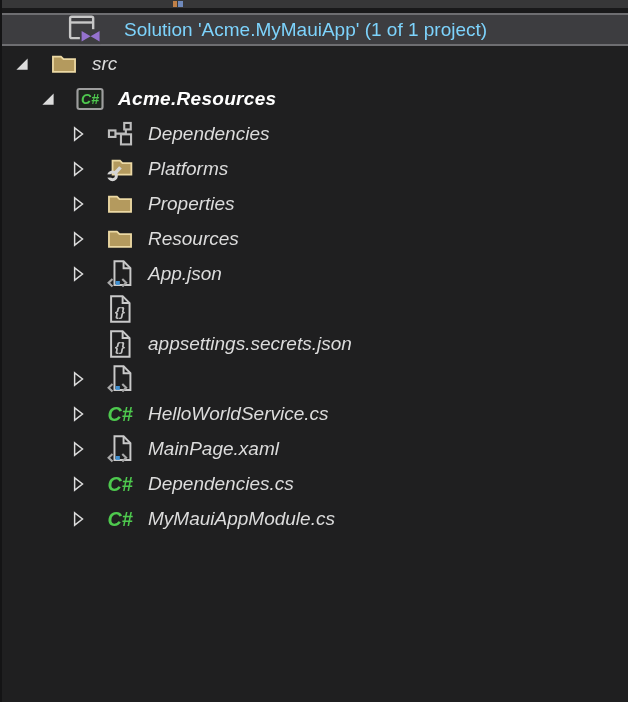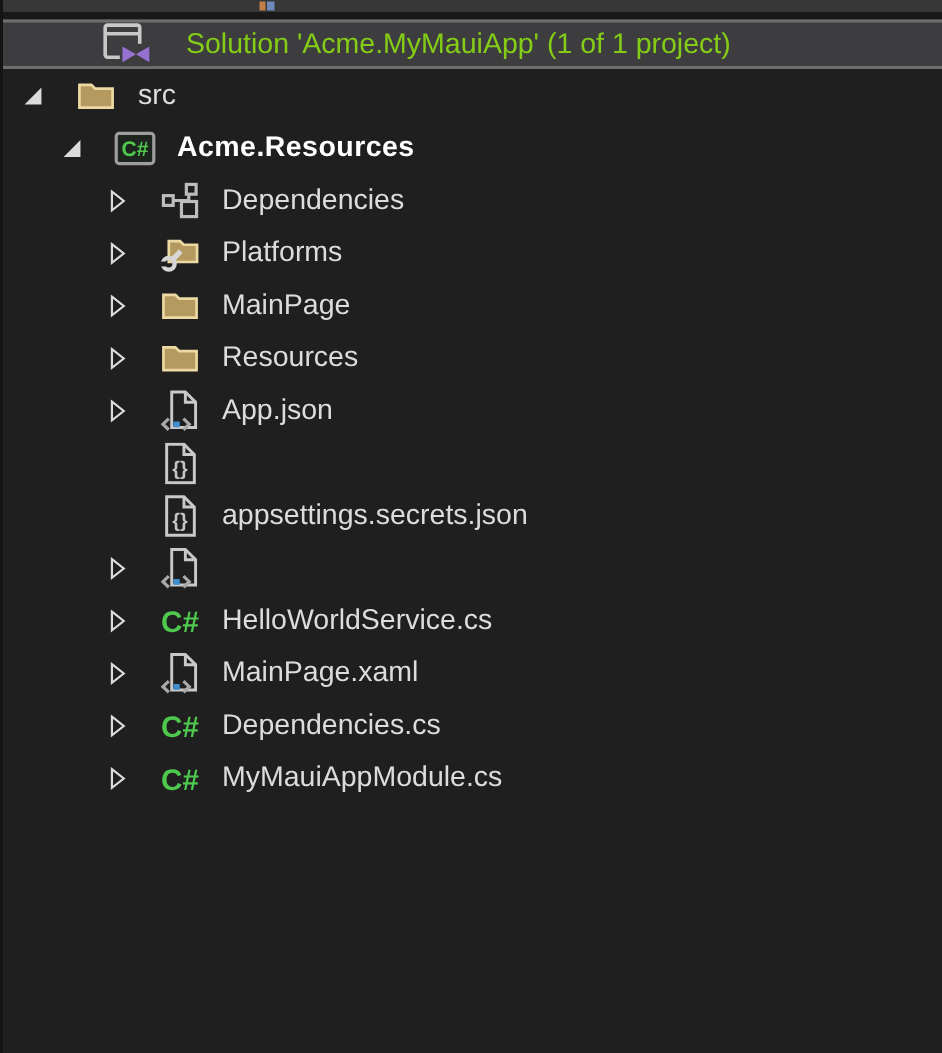--- a/index.html
+++ b/index.html
@@ -23,24 +23,24 @@
   .top-strip{height:8px;background:var(--top-strip);position:relative;}
   .fragment{position:absolute;top:1px;left:171px;display:flex;}
   .fragment .f1{width:4px;height:6px;background:var(--fragment-orange);}
   .fragment .f2{width:5px;height:6px;background:var(--fragment-blue);margin-left:1px;}
   .seam{height:5px;background:var(--seam);}
   .solution-row{
     height:33px;background:var(--selection-background);
     border-top:2px solid var(--selection-border);
     border-bottom:2px solid var(--selection-border);
     display:flex;align-items:center;
-    padding-left:66px;color:#84cc16;white-space:nowrap;
+    padding-left:66px;color:#7dd3fc;white-space:nowrap;
   }
   .solution-row .icon{width:34px;height:32px;display:inline-flex;align-items:center;justify-content:center;margin-right:22px;flex:0 0 auto;}
-  .tree{width:100%;}
+  .tree{width:100%;font-style:italic;}
   .row{height:35px;display:flex;align-items:center;white-space:nowrap;cursor:default;}
   .row.lvl1{padding-left:10px;}
   .row.lvl2{padding-left:36px;}
   .row.lvl3{padding-left:66px;align-items:center;}
   .row .arrow{width:20px;height:20px;display:inline-flex;align-items:center;justify-content:center;margin-right:18px;flex:0 0 auto;}
   .row .icon{width:28px;height:30px;display:inline-flex;align-items:center;justify-content:center;margin-right:14px;flex:0 0 auto;}
   .row .label{color:var(--text);}
   .row.bold .label{font-weight:700;color:var(--bold-text);letter-spacing:.3px;}
   svg{display:block;}
 </style>
@@ -133,21 +133,21 @@
         <span class="arrow">
           <svg width="18" height="18" viewBox="0 0 16 16">
             <polygon points="5,2.5 12,8 5,13.5" fill="none" stroke="#dcdcdc" stroke-width="1.3"></polygon>
           </svg>
         </span>
         <span class="icon">
           <svg width="26" height="26" viewBox="0 0 16 16">
             <path d="M1.2,12.8 V3.4 H6.1 L7.7,5 H14.8 V12.8 Z" fill="var(--folder-fill)" stroke="var(--folder-outline)" stroke-width="1.1"></path>
           </svg>
         </span>
-        <span class="label">MainPage</span>
+        <span class="label">Properties</span>
       </div>
       <div class="row lvl3">
         <span class="arrow">
           <svg width="18" height="18" viewBox="0 0 16 16">
             <polygon points="5,2.5 12,8 5,13.5" fill="none" stroke="#dcdcdc" stroke-width="1.3"></polygon>
           </svg>
         </span>
         <span class="icon">
           <svg width="26" height="26" viewBox="0 0 16 16">
             <path d="M1.2,12.8 V3.4 H6.1 L7.7,5 H14.8 V12.8 Z" fill="var(--folder-fill)" stroke="var(--folder-outline)" stroke-width="1.1"></path>

